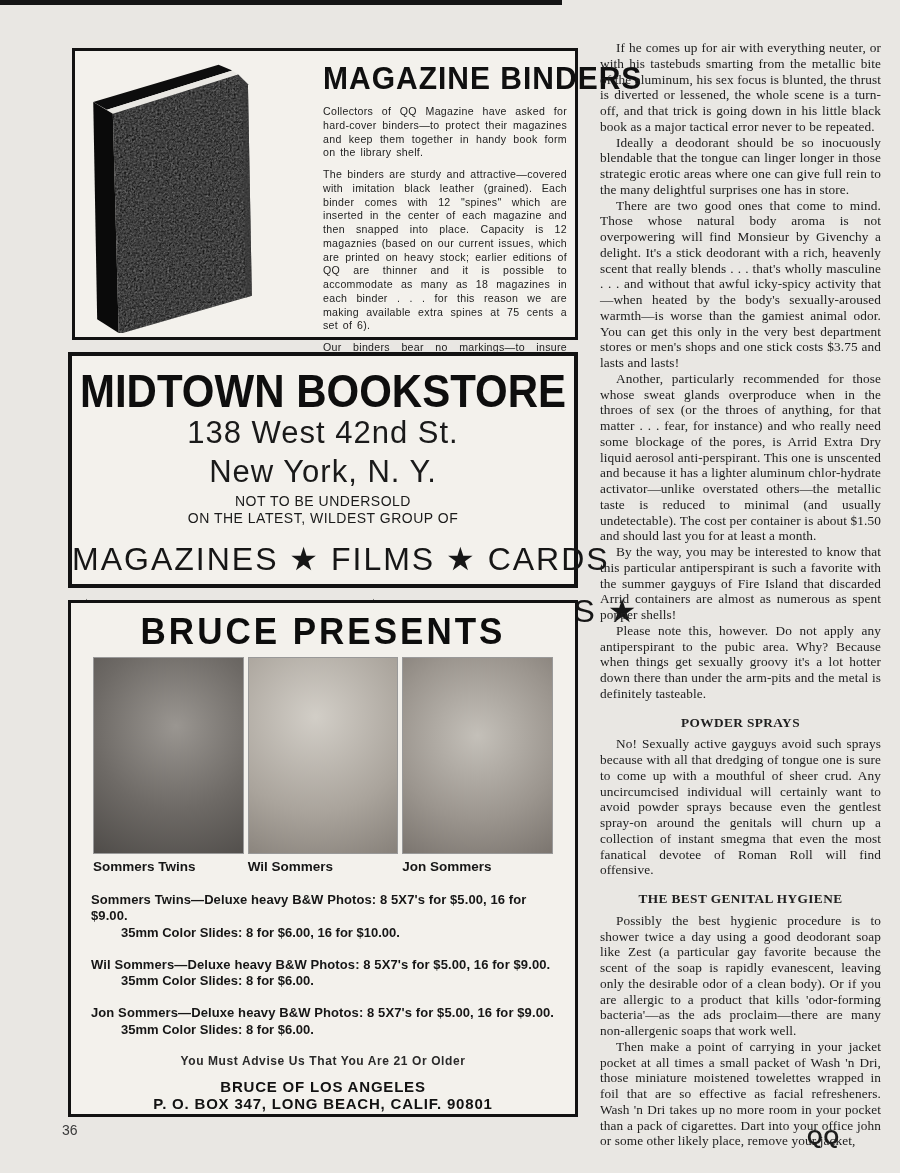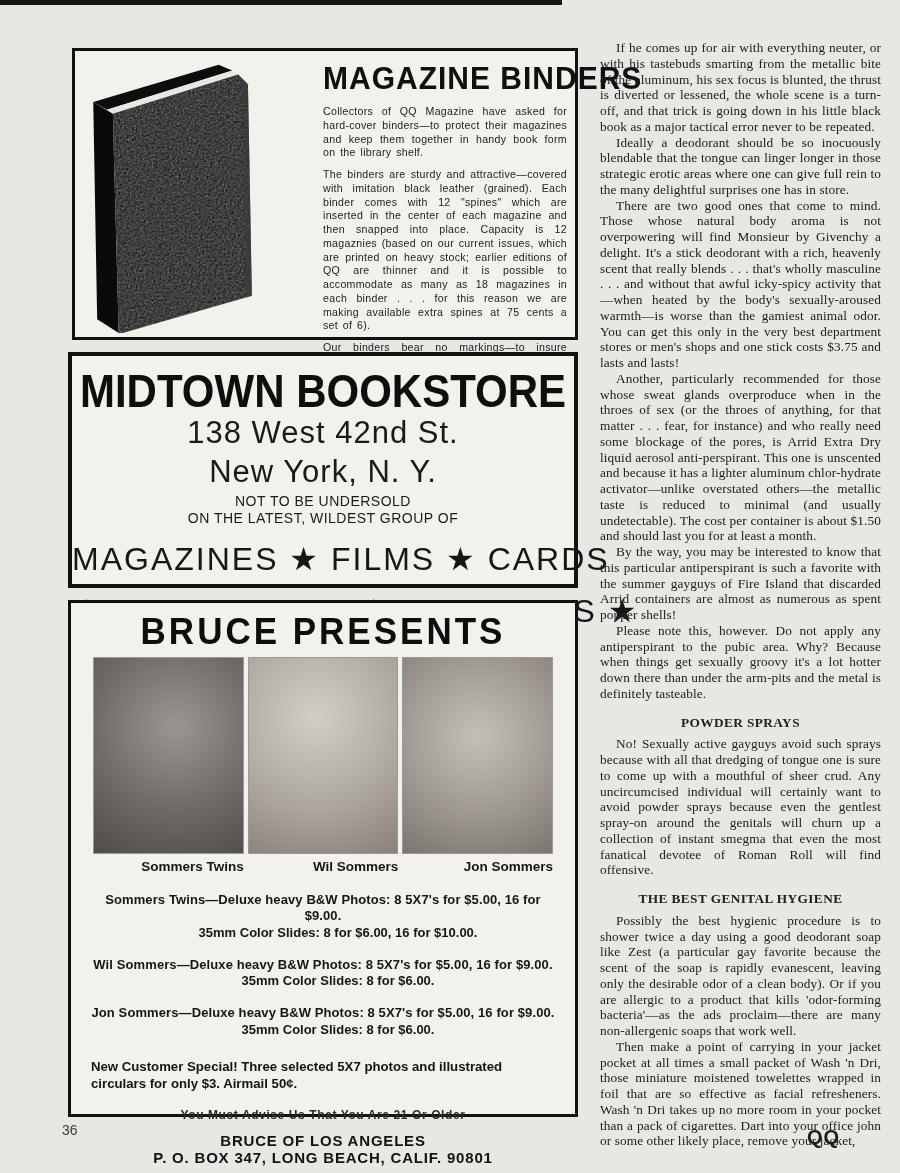--- a/index.html
+++ b/index.html
@@ -63,22 +63,22 @@
   }
   .bruce-photos{display:flex;gap:4px;justify-content:center;padding:0 22px;}
   .bruce-photo{
     width:152px;height:197px;position:relative;
     border:1px solid #999;box-sizing:border-box;
   }
   .photo-a{background:radial-gradient(circle at 55% 35%, #9a9691 0%, #6e6a66 55%, #4f4c49 100%);}
   .photo-b{background:radial-gradient(circle at 45% 30%, #d2cec7 0%, #aaa49c 60%, #87817a 100%);}
   .photo-c{background:radial-gradient(circle at 50% 40%, #c4c0b9 0%, #9b958e 60%, #7b756f 100%);}
   .bruce-captions{display:flex;gap:4px;justify-content:center;padding:0 22px;margin-top:5px;}
-  .bruce-caption{width:152px;text-align:right;font-size:13.5px;font-weight:bold;color:#161616;}
-  .bruce-listings{margin:18px 20px 0 20px;text-align:center;}
+  .bruce-caption{width:152px;text-align:left;font-size:13.5px;font-weight:bold;color:#161616;}
+  .bruce-listings{margin:18px 20px 0 20px;}
   .bruce-listing{margin-bottom:16px;}
   .bruce-listing-l1{font-size:13px;font-weight:bold;color:#161616;line-height:1.25;letter-spacing:0.1px;}
   .bruce-listing-l2{font-size:13px;font-weight:bold;color:#161616;line-height:1.25;padding-left:30px;}
   .bruce-special{
     margin:20px 20px 0 20px;font-size:13.2px;font-weight:bold;color:#141414;line-height:1.3;
   }
   .bruce-age{margin-top:16px;text-align:center;font-size:12px;font-weight:bold;color:#2a2a2a;letter-spacing:0.6px;}
   .bruce-company{margin-top:10px;text-align:center;font-size:15px;font-weight:bold;color:#121212;letter-spacing:0.8px;}
   .bruce-address{text-align:center;font-size:15px;font-weight:bold;color:#121212;letter-spacing:0.8px;}
 
@@ -166,21 +166,20 @@
       </div>
       <div class="bruce-listing">
         <div class="bruce-listing-l1">Wil Sommers—Deluxe heavy B&amp;W Photos: 8 5X7's for $5.00, 16 for $9.00.</div>
         <div class="bruce-listing-l2">35mm Color Slides: 8 for $6.00.</div>
       </div>
       <div class="bruce-listing">
         <div class="bruce-listing-l1">Jon Sommers—Deluxe heavy B&amp;W Photos: 8 5X7's for $5.00, 16 for $9.00.</div>
         <div class="bruce-listing-l2">35mm Color Slides: 8 for $6.00.</div>
       </div>
     </div>
-    <div class="bruce-special">New Customer Special!  Three selected 5X7 photos and illustrated circulars for only $3.  Airmail 50¢.</div>
     <div class="bruce-age">You Must Advise Us That You Are 21 Or Older</div>
     <div class="bruce-company">BRUCE OF LOS ANGELES</div>
     <div class="bruce-address">P. O. BOX 347, LONG BEACH, CALIF. 90801</div>
   </div>
 
   <div class="article">
     <p>If he comes up for air with everything neuter, or with his tastebuds smarting from the metallic bite of the aluminum, his sex focus is blunted, the thrust is diverted or lessened, the whole scene is a turn-off, and that trick is going down in his little black book as a major tactical error never to be repeated.</p>
     <p>Ideally a deodorant should be so inocuously blendable that the tongue can linger longer in those strategic erotic areas where one can give full rein to the many delightful surprises one has in store.</p>
     <p>There are two good ones that come to mind.  Those whose natural body aroma is not overpowering will find Monsieur by Givenchy a delight.  It's a stick deodorant with a rich, heavenly scent that really blends . . . that's wholly masculine . . . and without that awful icky-spicy activity that—when heated by the body's sexually-aroused warmth—is worse than the gamiest animal odor.  You can get this only in the very best department stores or men's shops and one stick costs $3.75 and lasts and lasts!</p>
     <p>Another, particularly recommended for those whose sweat glands overproduce when in the throes of sex (or the throes of anything, for that matter . . . fear, for instance) and who really need some blockage of the pores, is Arrid Extra Dry liquid aerosol anti-perspirant.  This one is unscented and because it has a lighter aluminum chlor-hydrate activator—unlike overstated others—the metallic taste is reduced to minimal (and usually undetectable). The cost per container is about $1.50 and should last you for at least a month.</p>

